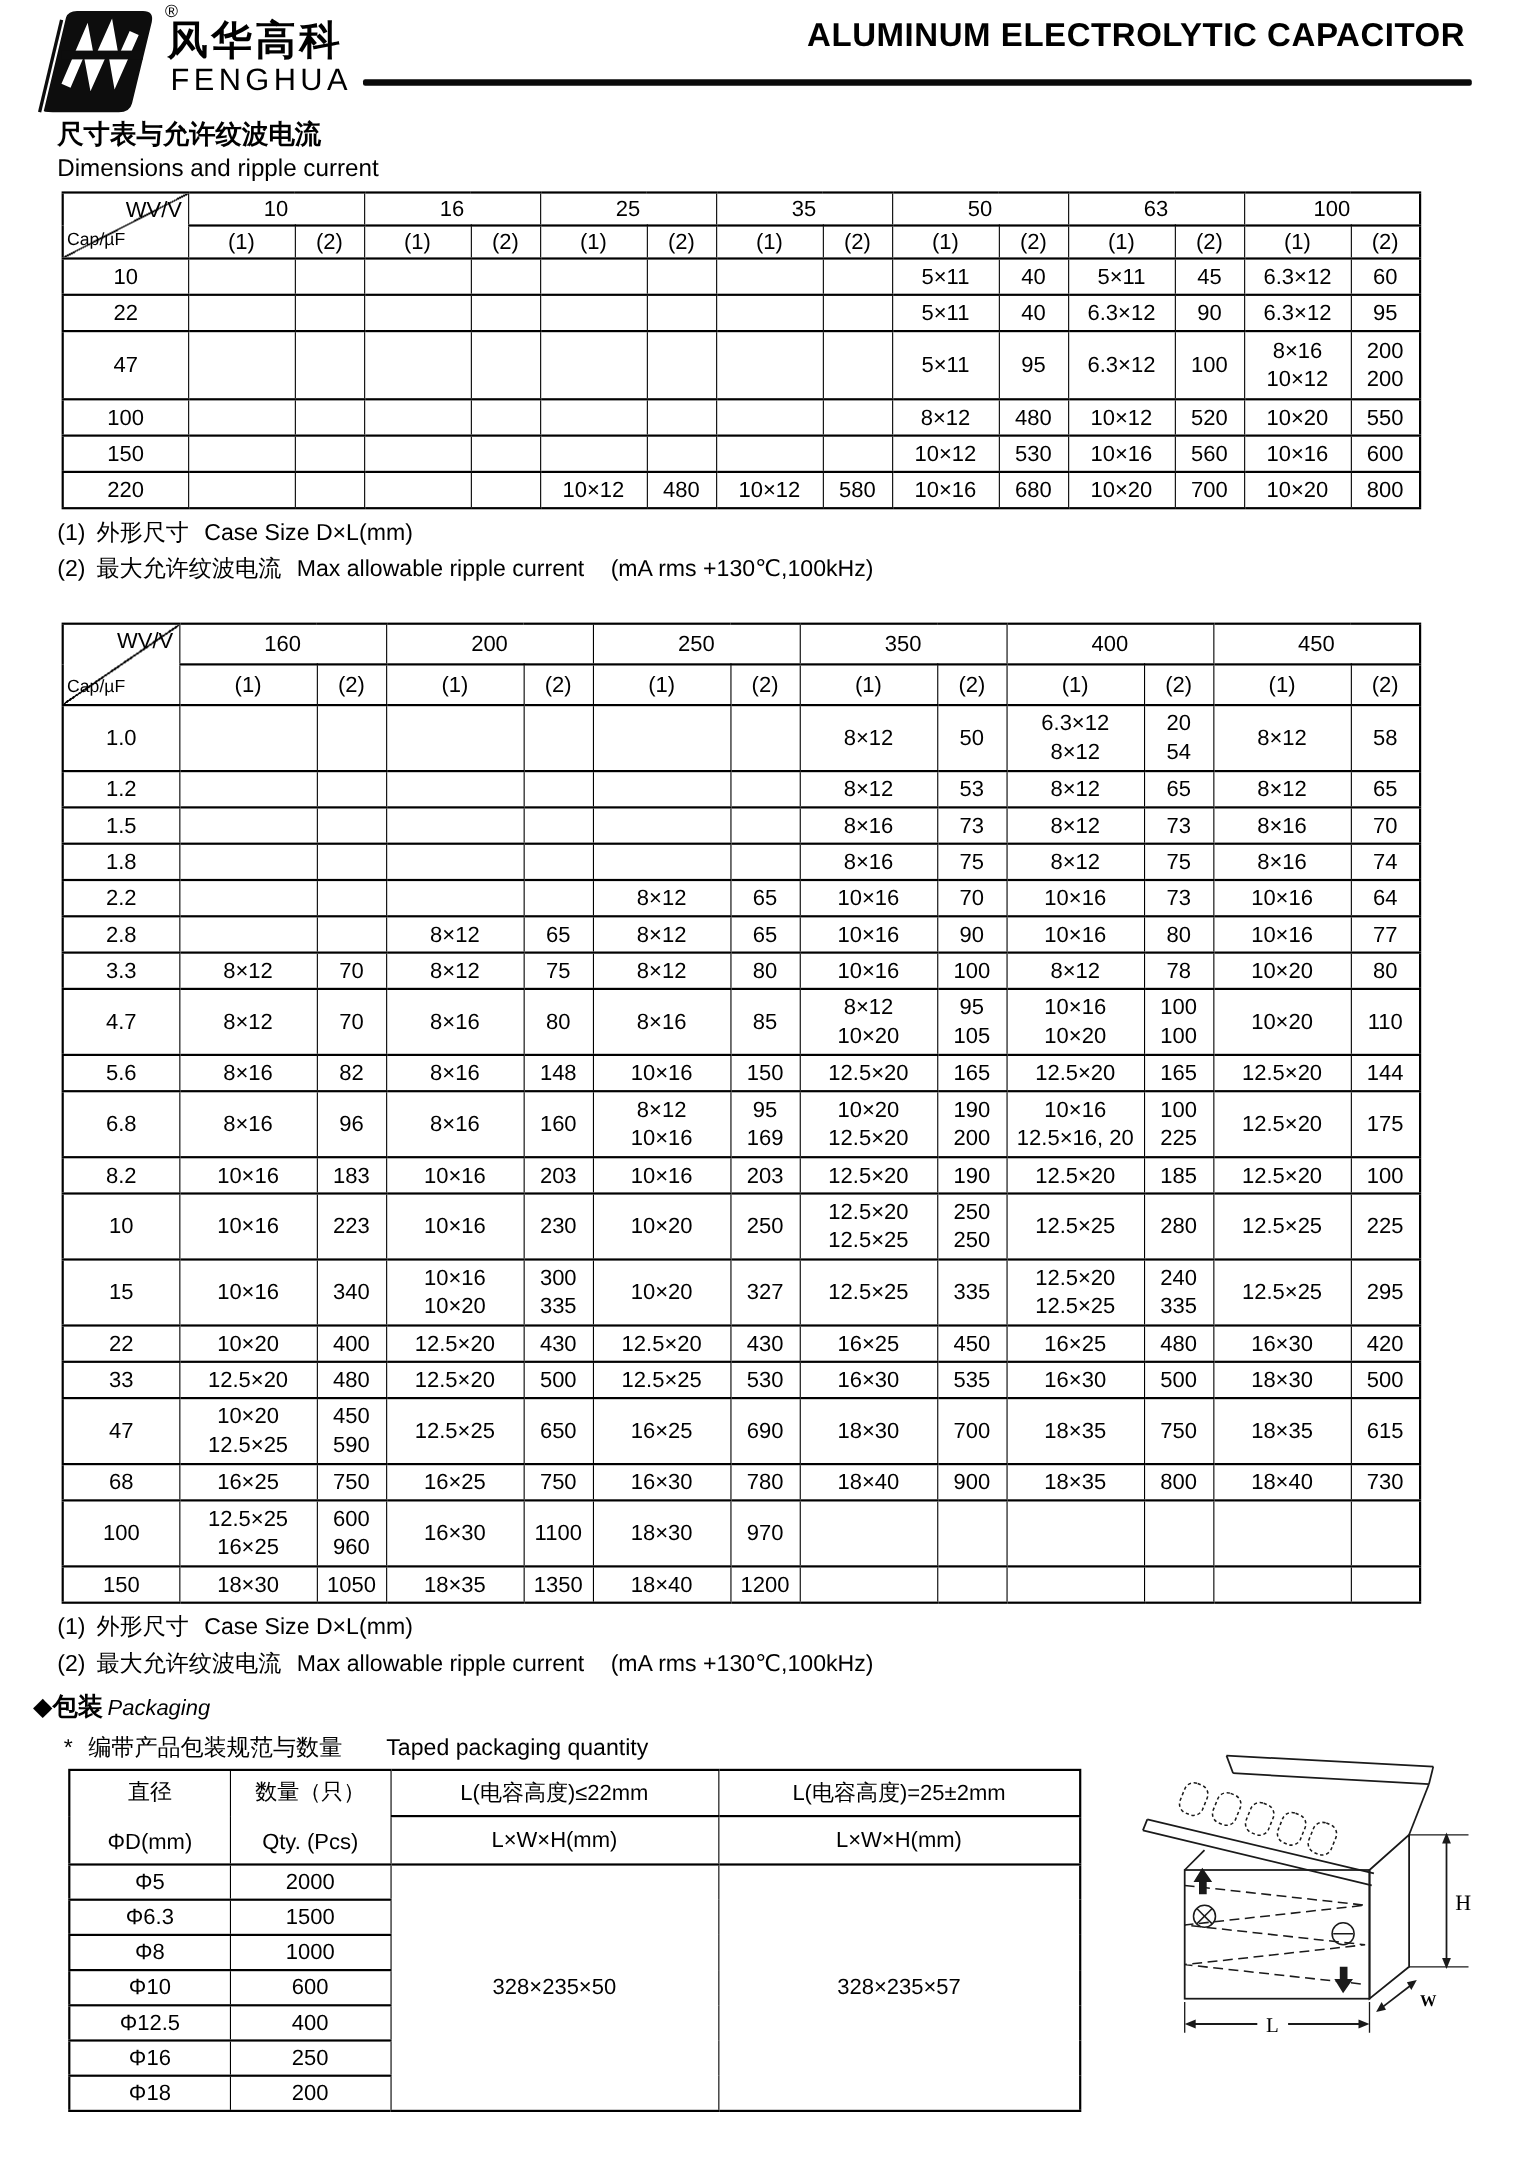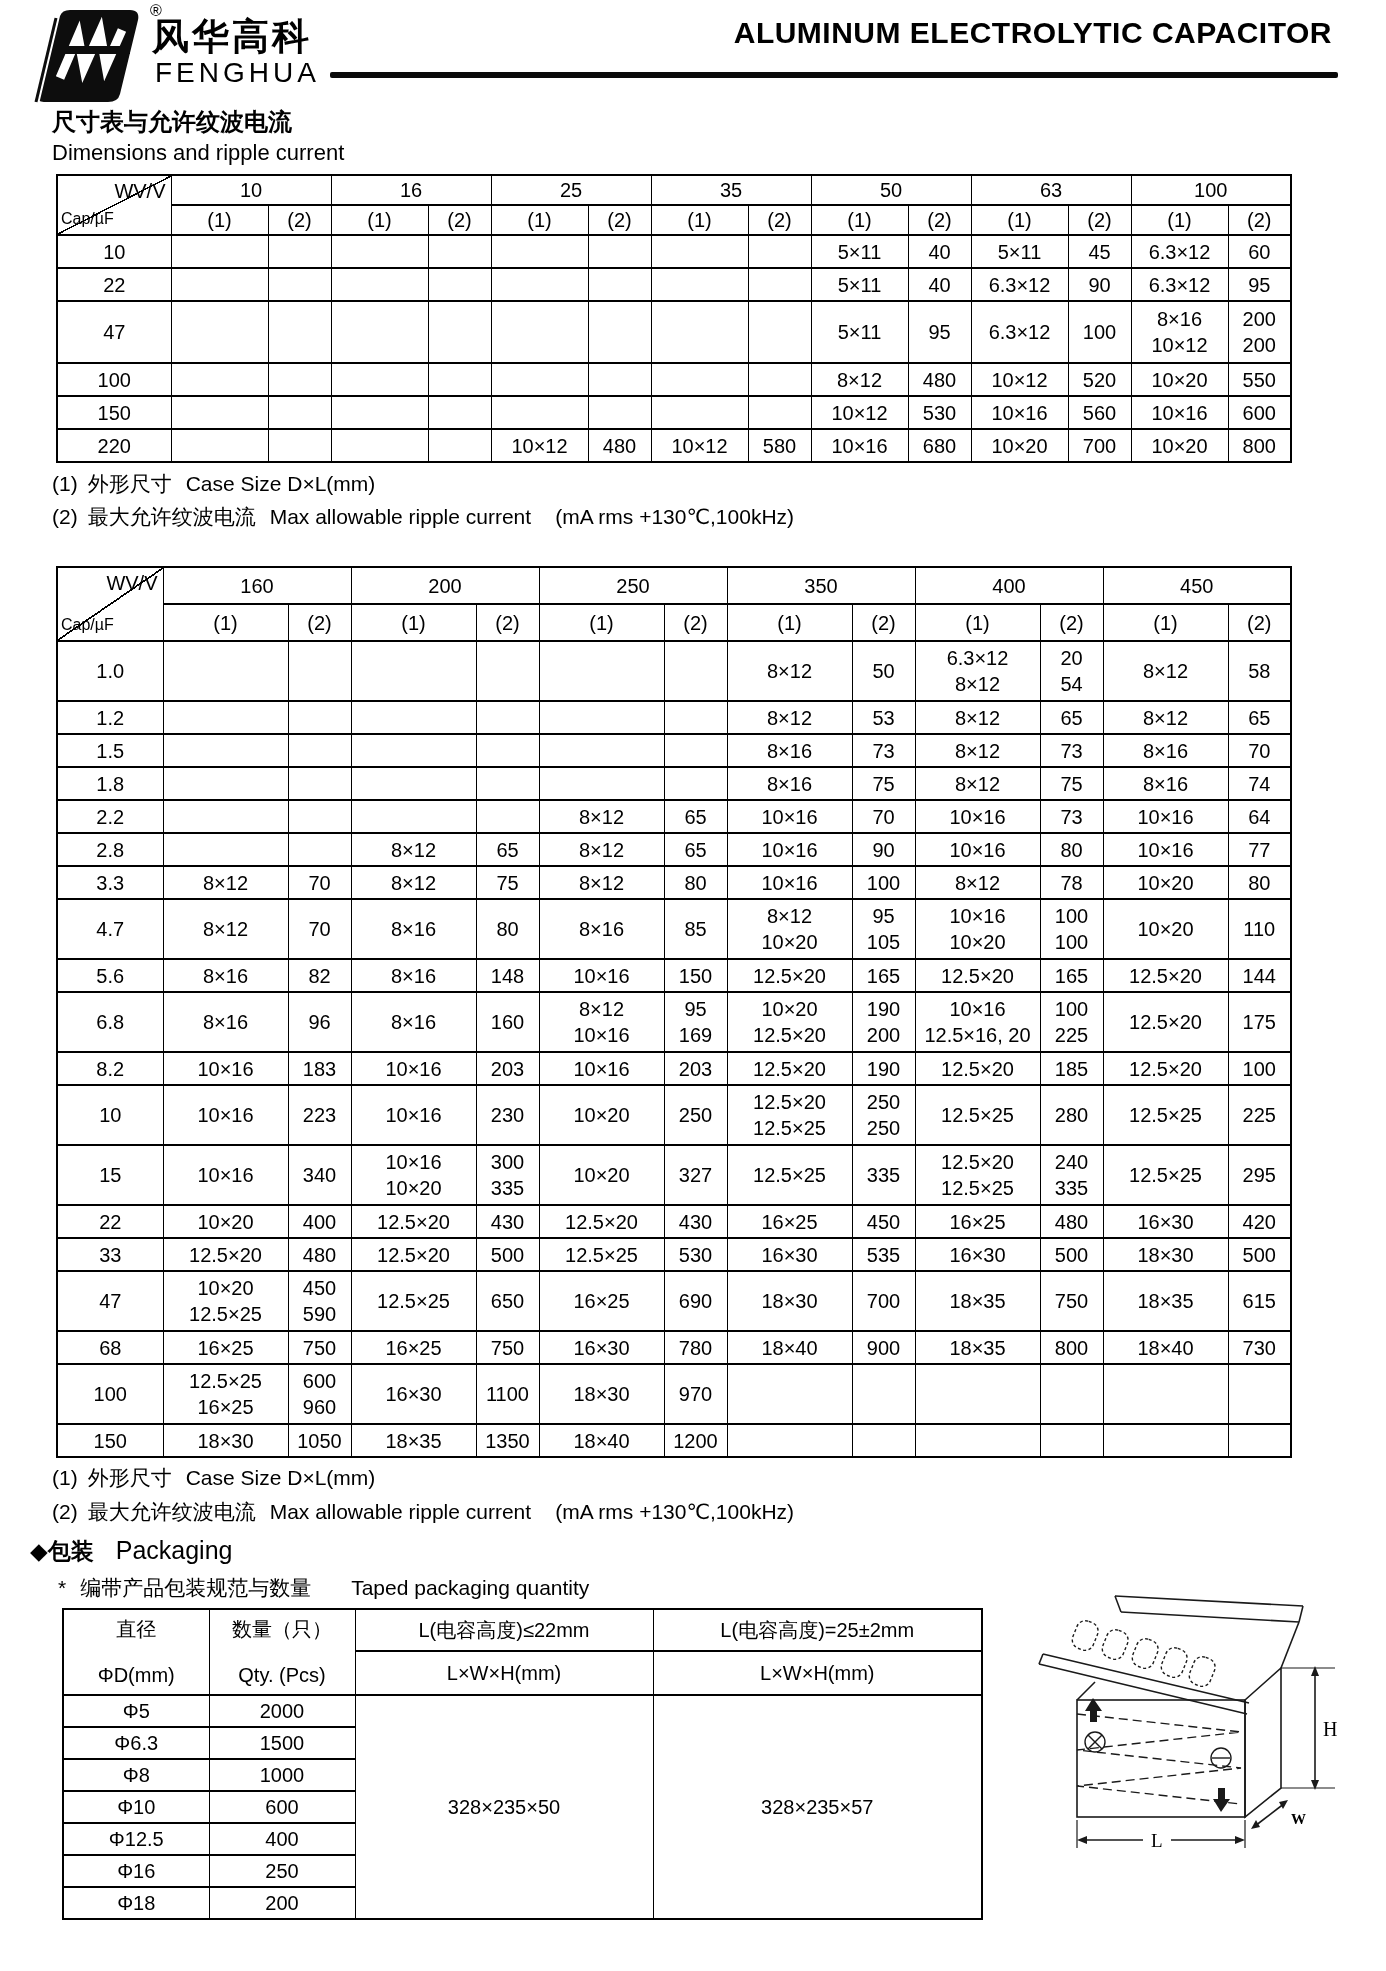--- a/index.html
+++ b/index.html
@@ -32,21 +32,21 @@
   th.corner .c-top{position:absolute;top:2px;right:5px;font-size:20px;}
   th.corner .c-bot{position:absolute;bottom:2px;left:3px;font-size:16px;}
 
   .note{font-size:21px;white-space:nowrap;}
   .note .num{margin-right:10px;}
   .note .cn{margin-right:14px;}
   .note .cond{margin-left:24px;}
 
   .pack-head{left:30px;top:1536px;font-size:23px;}
   .pack-head .cn{font-weight:bold;}
-  .pack-head .en{font-size:25px;margin-left:22px;}
+  .pack-head .en{font-size:20px;margin-left:4px;font-style:italic;}
   .pack-sub{left:58px;top:1574px;font-size:21px;}
   .pack-sub .star{margin-right:14px;}
   .pack-sub .en{margin-left:40px;}
 
   #packtable thead tr.r1{height:42px;}
   #packtable thead tr.r2{height:44px;}
   #packtable tbody tr{height:32px;padding-left:33px;}
   #packtable th.twoline{vertical-align:middle;}
   #packtable th.twoline div{line-height:24px;}
   #packtable th.twoline div:first-child{margin-bottom:22px;}

